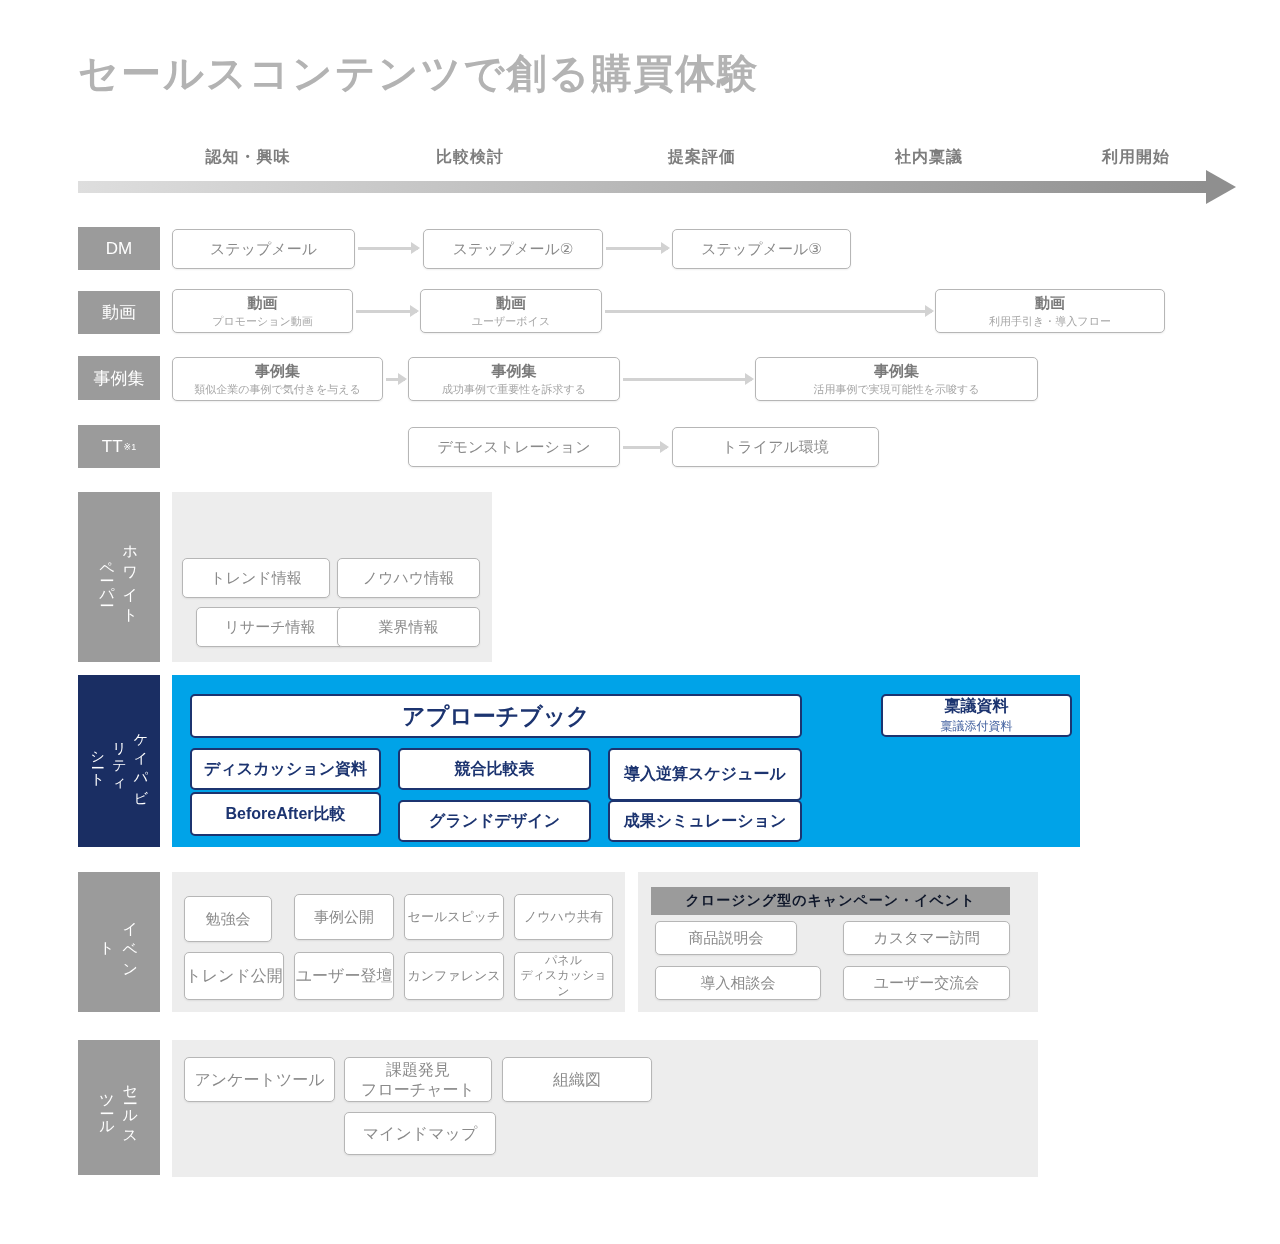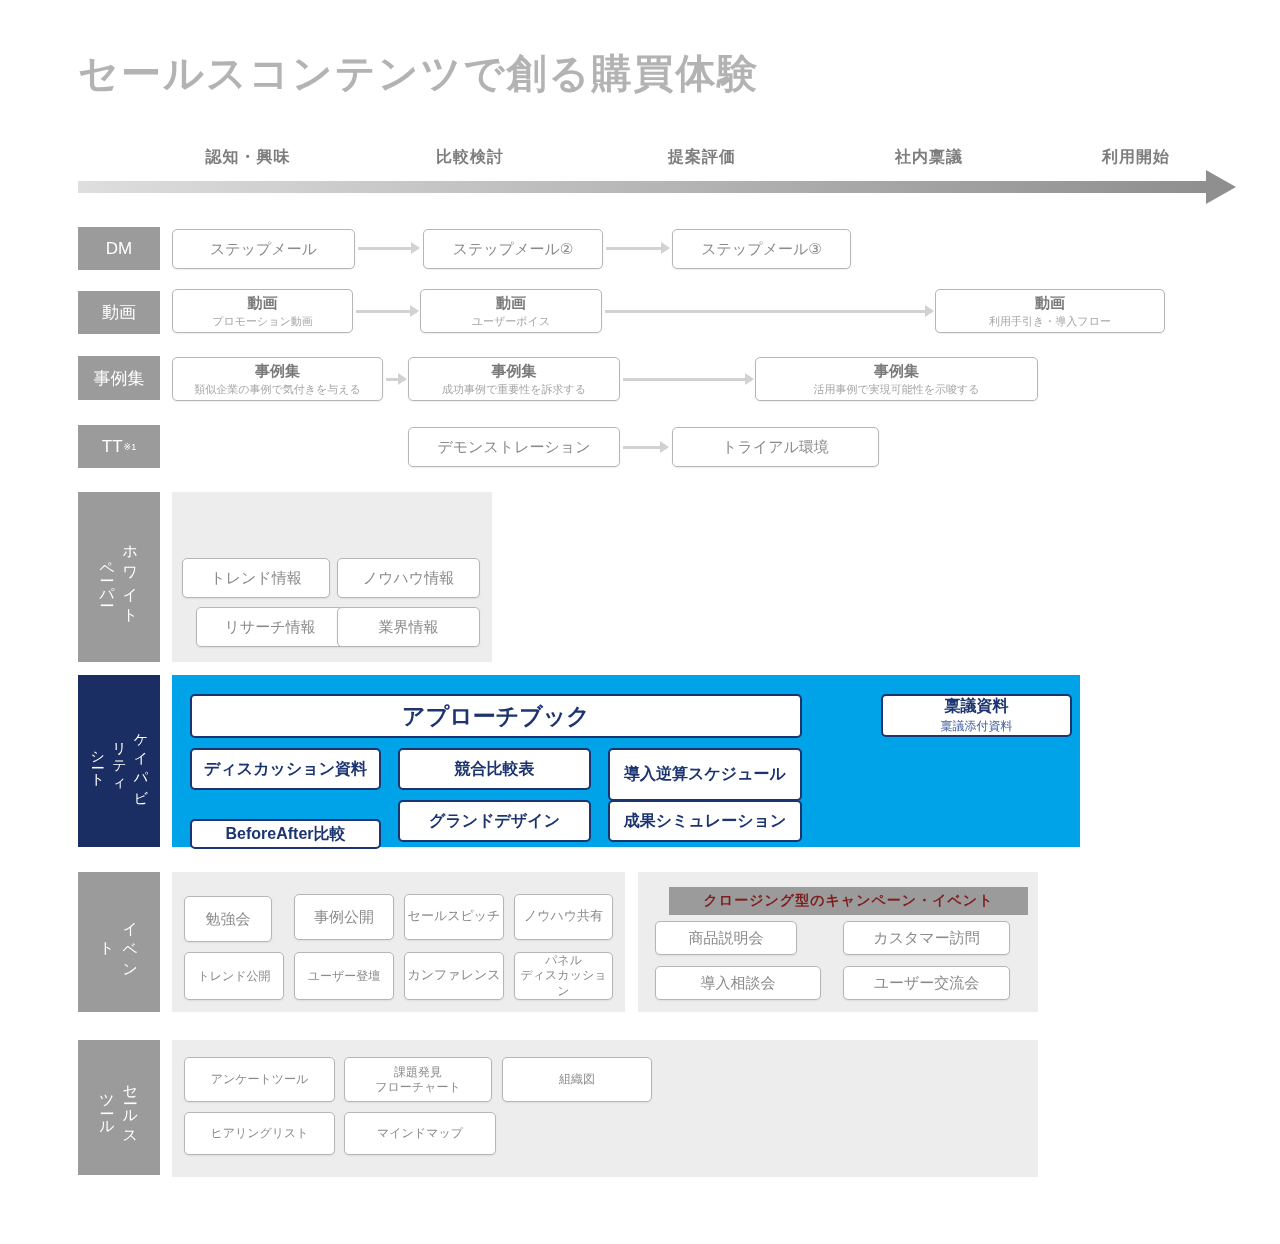--- a/index.html
+++ b/index.html
@@ -31,25 +31,25 @@
          text-align:center; color:#8a8a8a; font-size:15px; line-height:1.25;
          white-space:pre-line; box-shadow:0 1px 2px rgba(0,0,0,0.07); }
   .box .bt { font-weight:bold; color:#7a7a7a; }
   .box .bs { font-size:11px; color:#a5a5a5; margin-top:2px; }
 
   .cbox { position:absolute; background:#fff; border:2px solid #1c3470; border-radius:5px;
           display:flex; flex-direction:column; align-items:center; justify-content:center;
           text-align:center; color:#1c3470; font-size:16px; font-weight:bold;
           white-space:pre-line; }
   .cbox .bs { font-size:12px; color:#41609f; font-weight:normal; margin-top:1px; }
-  .fs17 { font-size:23px; } .fs14 { font-size:12px; } .fs13 { font-size:13px;font-family:Liberation Mono, monospace; }
+  .fs17 { font-size:23px; } .fs14 { font-size:16px; } .fs13 { font-size:13px; }
   .fs12 { font-size:12px; line-height:1.3; }
 
-  .ghead { position:absolute; background:#9b9b9b; color:#7f1d1d; font-size:14px; font-weight:bold;
-           display:flex; align-items:center; justify-content:center; letter-spacing:1px;margin-left:18px; }
+  .ghead { position:absolute; background:#9b9b9b; color:#0f172a; font-size:14px; font-weight:bold;
+           display:flex; align-items:center; justify-content:center; letter-spacing:1px; }
 
   .vlabel { position:absolute; left:50%; top:50%; transform:translate(-50%,-50%);
             writing-mode:vertical-rl; text-align:center; color:#fff; font-size:15px;
             letter-spacing:4px; line-height:1.55; }
   .vlabel span { display:block; }
 
   .arrow { position:absolute; height:3px; background:#d2d2d2; }
   .arrow::after { content:""; position:absolute; right:-2px; top:-5px; width:0; height:0;
                   border-left:9px solid #d2d2d2; border-top:6px solid transparent;
                   border-bottom:6px solid transparent; }
@@ -136,21 +136,21 @@
   </div>
   <div class="blue-panel" style="left:172px;top:675px;width:908px;height:172px"></div>
   <div class="cbox fs17" style="left:190px;top:694px;width:612px;height:44px">アプローチブック</div>
   <div class="cbox" style="left:881px;top:694px;width:191px;height:43px">
     <span>稟議資料</span>
     <span class="bs">稟議添付資料</span>
   </div>
   <div class="cbox" style="left:190px;top:748px;width:191px;height:42px">ディスカッション資料</div>
   <div class="cbox" style="left:398px;top:748px;width:193px;height:42px">競合比較表</div>
   <div class="cbox" style="left:608px;top:748px;width:194px;height:53px">導入逆算スケジュール</div>
-  <div class="cbox" style="left:190px;top:819px;width:191px;height:30px">BeforeAfter比較</div>
+  <div class="cbox" style="left:190px;top:792px;width:191px;height:44px">BeforeAfter比較</div>
   <div class="cbox" style="left:398px;top:800px;width:193px;height:42px">グランドデザイン</div>
   <div class="cbox" style="left:608px;top:800px;width:194px;height:42px">成果シミュレーション</div>
 
   <div class="rowlabel" style="left:78px;top:872px;width:82px;height:140px">
     <div class="vlabel">
       <span>イベント</span>
     </div>
   </div>
   <div class="panel" style="left:172px;top:872px;width:453px;height:140px"></div>
   <div class="box" style="left:184px;top:896px;width:88px;height:46px">勉強会</div>
@@ -174,16 +174,15 @@
     <div class="vlabel">
       <span>セールス</span>
       <span>ツール</span>
     </div>
   </div>
   <div class="panel" style="left:172px;top:1040px;width:866px;height:137px"></div>
   <div class="box fs14" style="left:184px;top:1057px;width:151px;height:45px">アンケートツール</div>
   <div class="box fs14" style="left:344px;top:1057px;width:148px;height:45px">課題発見
 フローチャート</div>
   <div class="box fs14" style="left:502px;top:1057px;width:150px;height:45px">組織図</div>
-  <div class="box fs14" style="left:184px;top:1112px;width:151px;height:43px">ヒアリングリスト</div>
   <div class="box fs14" style="left:344px;top:1112px;width:152px;height:43px">マインドマップ</div>
 
 </div>
 
 </body></html>

